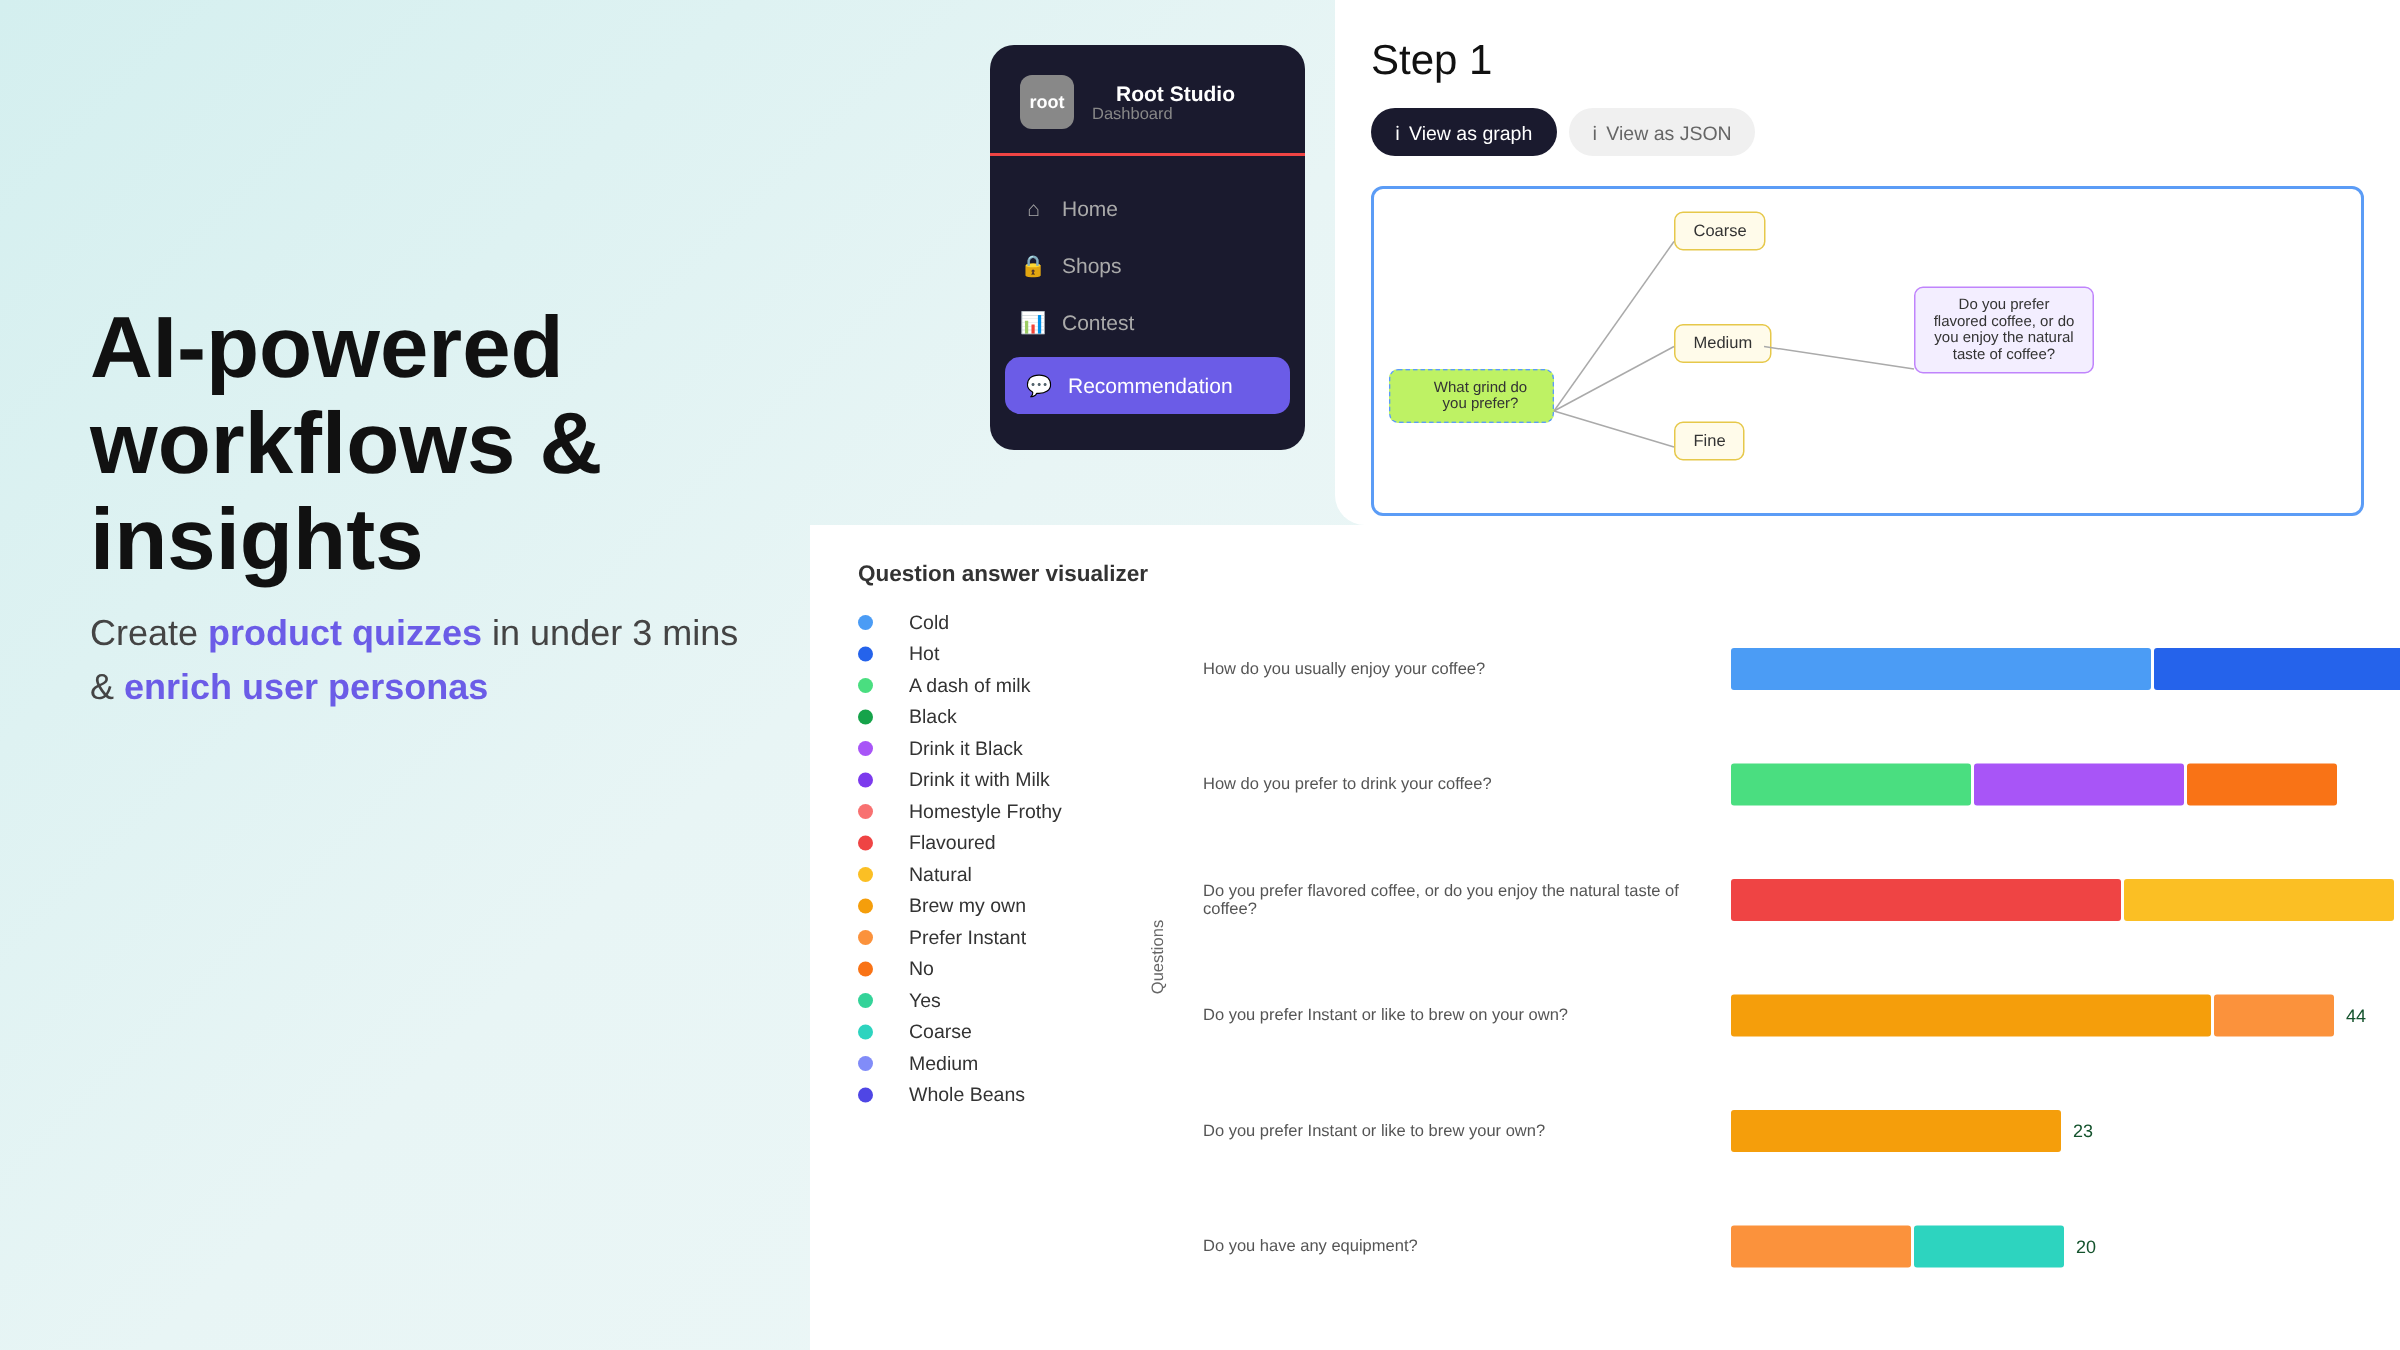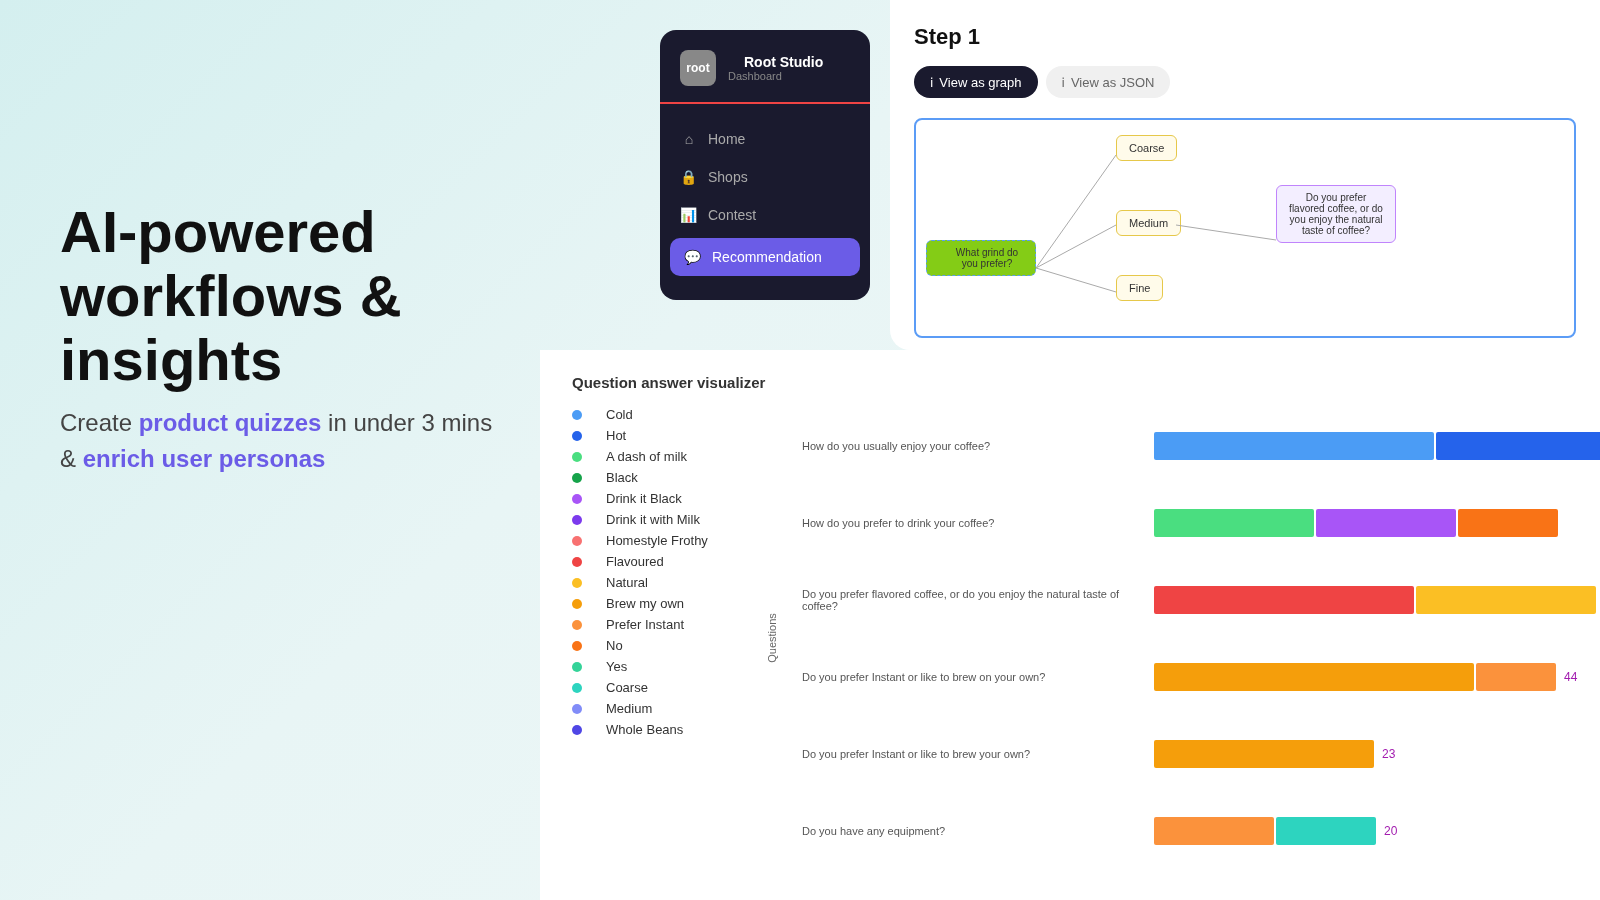--- a/index.html
+++ b/index.html
@@ -119,22 +119,22 @@
       left: 890px;
       top: 0;
       right: 0;
       height: 350px;
       background: white;
       border-radius: 0 0 0 20px;
       padding: 24px;
       overflow: hidden;
     }
     .step-label {
-      font-size: 22px;
-      font-weight: 700;
+      font-size: 28px;
+      font-weight: 400;
       color: #111;
       margin-bottom: 16px;
     }
     .view-tabs {
       display: flex;
       gap: 8px;
       margin-bottom: 20px;
     }
     .view-tab {
       padding: 7px 16px;
@@ -178,21 +178,21 @@
     }
     .flow-box.purple {
       background: #f3eeff;
       border-color: #c084fc;
       color: #333;
       white-space: normal;
       width: 120px;
       font-size: 10px;
     }
     .flow-box.blue-outline {
-      background: #84cc16;
+      background: #bef264;
       border-color: #5b9cf6;
       border-style: dashed;
       color: #333;
       padding-left: 24px;
     }
 
     
     .data-section {
       position: absolute;
       left: 540px;
@@ -278,21 +278,21 @@
       gap: 2px;
       align-items: center;
       flex: 1;
     }
     .bar-segment {
       height: 28px;
       border-radius: 2px;
     }
     .bar-number {
       font-size: 12px;
-      color: #a21caf;
+      color: #14532d;
       margin-left: 6px;
     }
   </style>
 </head>
 <body>
 
 <div class="bg"></div>
 
 <div class="hero">
   <h1>AI-powered workflows &amp; insights</h1>

